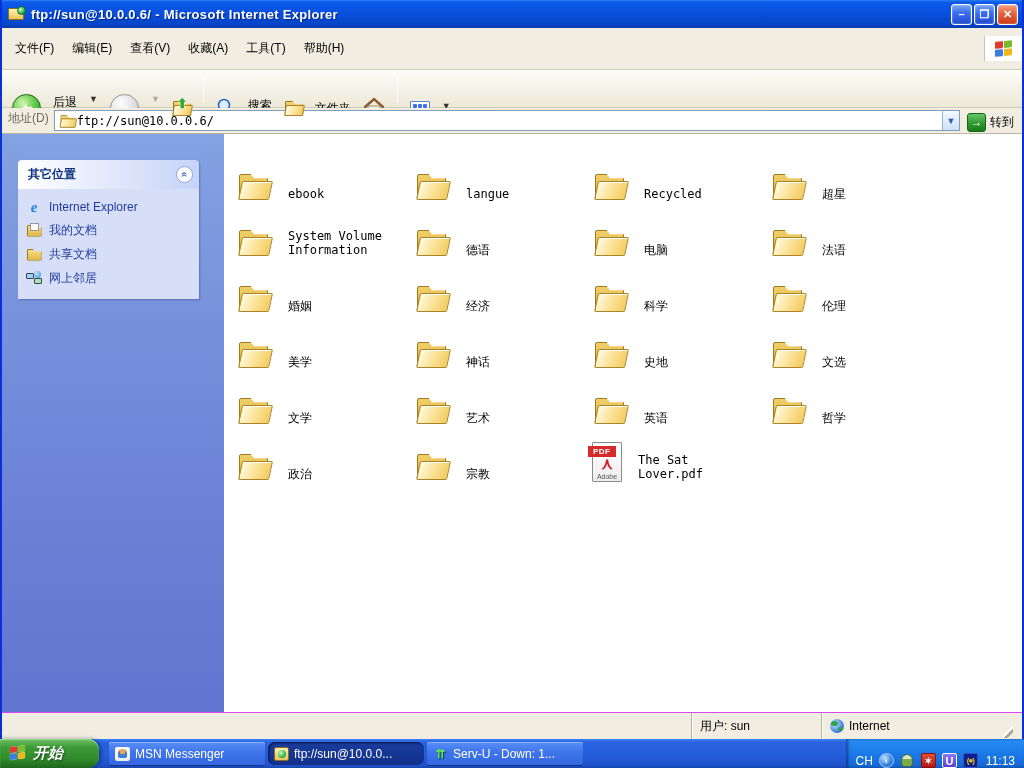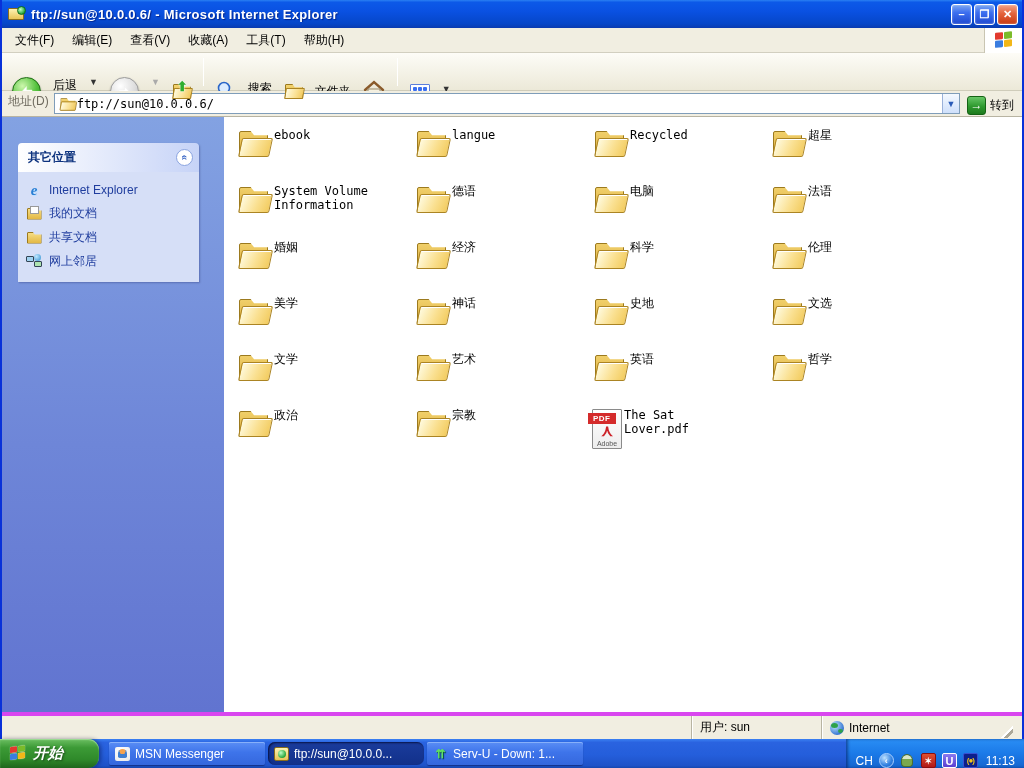--- a/index.html
+++ b/index.html
@@ -14,21 +14,21 @@
   .titlebar { height:28px; background:linear-gradient(180deg,#2a80f3 0%,#0c59e8 8%,#0a51e2 40%,#0646c8 85%,#0a3bb0 100%); display:flex; align-items:center; padding:0 4px 0 6px; flex:0 0 auto; }
   .title-ico { width:18px; height:16px; position:relative; margin-right:5px; }
   .title-ico .tf { position:absolute; left:0; top:2px; width:16px; height:12px; background:linear-gradient(#fdf2b3,#e8c558); border:1px solid #8a6d1d; border-radius:1px; }
   .title-ico .tg { position:absolute; right:0; top:0; width:9px; height:9px; border-radius:50%; background:radial-gradient(circle at 35% 35%,#bfffc6,#27a53a 70%); border:1px solid #0d6b1d; }
   .title-text { color:#fff; font-weight:bold; font-size:13px; text-shadow:1px 1px 1px #00248c; letter-spacing:.3px; flex:1; white-space:nowrap; overflow:hidden; }
   .winbtns { display:flex; gap:2px; }
   .wbtn { width:21px; height:21px; border-radius:3px; border:1px solid #fff; color:#fff; font-weight:bold; font-size:11px; display:flex; align-items:center; justify-content:center; background:linear-gradient(180deg,#7ba6f0 0%,#3d6ff0 40%,#1f49d0 100%); box-shadow:inset 0 0 2px rgba(255,255,255,.6); }
   .wbtn.close { background:linear-gradient(180deg,#f3a184 0%,#e4633c 45%,#c93a12 100%); }
 
   
-  .menubar { height:25px; background:#f1eee1; border-bottom:1px solid #d2cfc0; display:flex; align-items:center; padding-left:4px; flex:0 0 auto; }
+  .menubar { height:42px; background:#f1eee1; border-bottom:1px solid #d2cfc0; display:flex; align-items:center; padding-left:4px; flex:0 0 auto; }
   .menu-item { padding:3px 9px; color:#000; }
   .menu-flag { margin-left:auto; width:38px; height:25px; background:#fff; border-left:1px solid #c9c5b2; display:flex; align-items:center; justify-content:center; }
   .flag { width:18px; height:16px; display:grid; grid-template-columns:8px 8px; grid-template-rows:7px 7px; gap:1px; transform:skewY(-6deg); }
   .flag i { border-radius:1px; }
   .flag .r { background:#e23a2e; } .flag .g { background:#7bbb2a; } .flag .b { background:#3a7de0; } .flag .y { background:#f2b718; }
 
   
   .toolbar { height:38px; background:linear-gradient(#fdfcf7,#ece9d8); border-bottom:1px solid #cfccba; display:flex; align-items:center; padding-left:6px; gap:4px; flex:0 0 auto; }
   .tbtn { display:flex; align-items:flex-start; gap:12px; padding:2px 4px; border-radius:3px;margin-top:40px; }
   .nav-circle { width:29px; height:29px; border-radius:50%; display:flex; align-items:center; justify-content:center; background:radial-gradient(circle at 35% 30%,#cdf7ad,#55c23e 55%,#2d9320); border:1px solid #1c6c12; box-shadow:0 1px 2px rgba(0,0,0,.3); }
@@ -74,34 +74,34 @@
   .tiny-doc::after { content:""; position:absolute; left:3px; top:-2px; width:7px; height:6px; background:#fff; border:1px solid #999; }
   .net-ico { position:relative; width:16px; height:14px; }
   .net-ico .m1,.net-ico .m2 { position:absolute; width:8px; height:6px; border:1px solid #345; border-radius:1px; }
   .net-ico .m1 { left:0; top:1px; background:#9fd1f0; }
   .net-ico .m2 { right:0; top:6px; background:#aee3b0; }
   .net-ico .gl { position:absolute; right:1px; top:-1px; width:7px; height:7px; border-radius:50%; background:radial-gradient(circle at 35% 35%,#bfe7ff,#2f8fd0); }
 
   
   .content { flex:1; overflow:hidden; }
   .files-grid { display:grid; grid-template-columns:repeat(4,178px); grid-auto-rows:56px; padding:12px 0 0 12px; }
-  .fitem { display:flex; align-items:flex-start; gap:2px; }
+  .fitem { display:flex; align-items:flex-end; gap:16px; }
   .flabel { font-family:"DejaVu Sans Mono",monospace; font-size:12px; color:#000; line-height:1.15; max-width:118px; }
 
   .folder-ico { width:36px; height:30px; position:relative; flex:0 0 auto; }
   .folder-ico .fb { position:absolute; left:3px; top:2px; width:29px; height:26px; background:linear-gradient(#f0cf6a,#dfb041); border:1px solid #9c7a1e; border-radius:2px; clip-path:polygon(0 0,40% 0,52% 16%,100% 16%,100% 100%,0 100%); }
   .folder-ico .ff { position:absolute; left:2px; top:9px; width:31px; height:19px; background:linear-gradient(105deg,#fffbe0,#fae091 55%,#f2cb5e); border:1px solid #ab8423; border-radius:2px; transform:skewX(-12deg); transform-origin:bottom left; box-shadow:inset 0 1px 0 #fff; }
 
   .pdf-ico { width:30px; height:40px; position:relative; flex:0 0 auto; background:linear-gradient(#ffffff,#ededed); border:1px solid #8a8a8a; border-radius:1px; }
   .pdf-banner { position:absolute; left:-5px; top:3px; background:#d42b2b; color:#fff; font-weight:bold; font-size:8px; padding:1px 5px; letter-spacing:.5px; }
   .pdf-glyph { position:absolute; left:50%; top:53%; transform:translate(-50%,-50%); color:#cc2229; font-weight:bold; font-size:16px; font-family:"Liberation Serif",serif; }
   .pdf-brand { position:absolute; bottom:1px; width:100%; text-align:center; font-size:7px; color:#555; }
 
   
-  .statusbar { height:27px; background:#f1eee1; border-top:4px solid #d946ef; display:flex; align-items:stretch; flex:0 0 auto; font-size:12px; }
+  .statusbar { height:27px; background:#f1eee1; border-top:1px solid #d946ef; display:flex; align-items:stretch; flex:0 0 auto; font-size:12px; }
   .spane { border-left:1px solid #b8b4a2; box-shadow:inset 1px 0 0 #fff; display:flex; align-items:center; padding:0 8px; gap:5px; color:#000; }
   .spane.first { flex:1; border-left:none; box-shadow:none; }
   .spane.user { width:130px; }
   .spane.zone { width:201px; }
   .globe { width:14px; height:14px; border-radius:50%; background:radial-gradient(circle at 35% 35%,#bfe7ff,#2f6fd0 75%); position:relative; overflow:hidden; }
   .globe i { position:absolute; background:#2fa24a; border-radius:50%; }
   .globe .g1 { width:7px; height:5px; left:1px; top:2px; }
   .globe .g2 { width:5px; height:4px; right:1px; bottom:2px; }
   .grip { align-self:flex-end; width:13px; height:13px; margin:0 1px 1px 0; background:
     linear-gradient(135deg, transparent 0 50%, #fff 50% 62%, #aca899 62% 78%, transparent 78%); }

